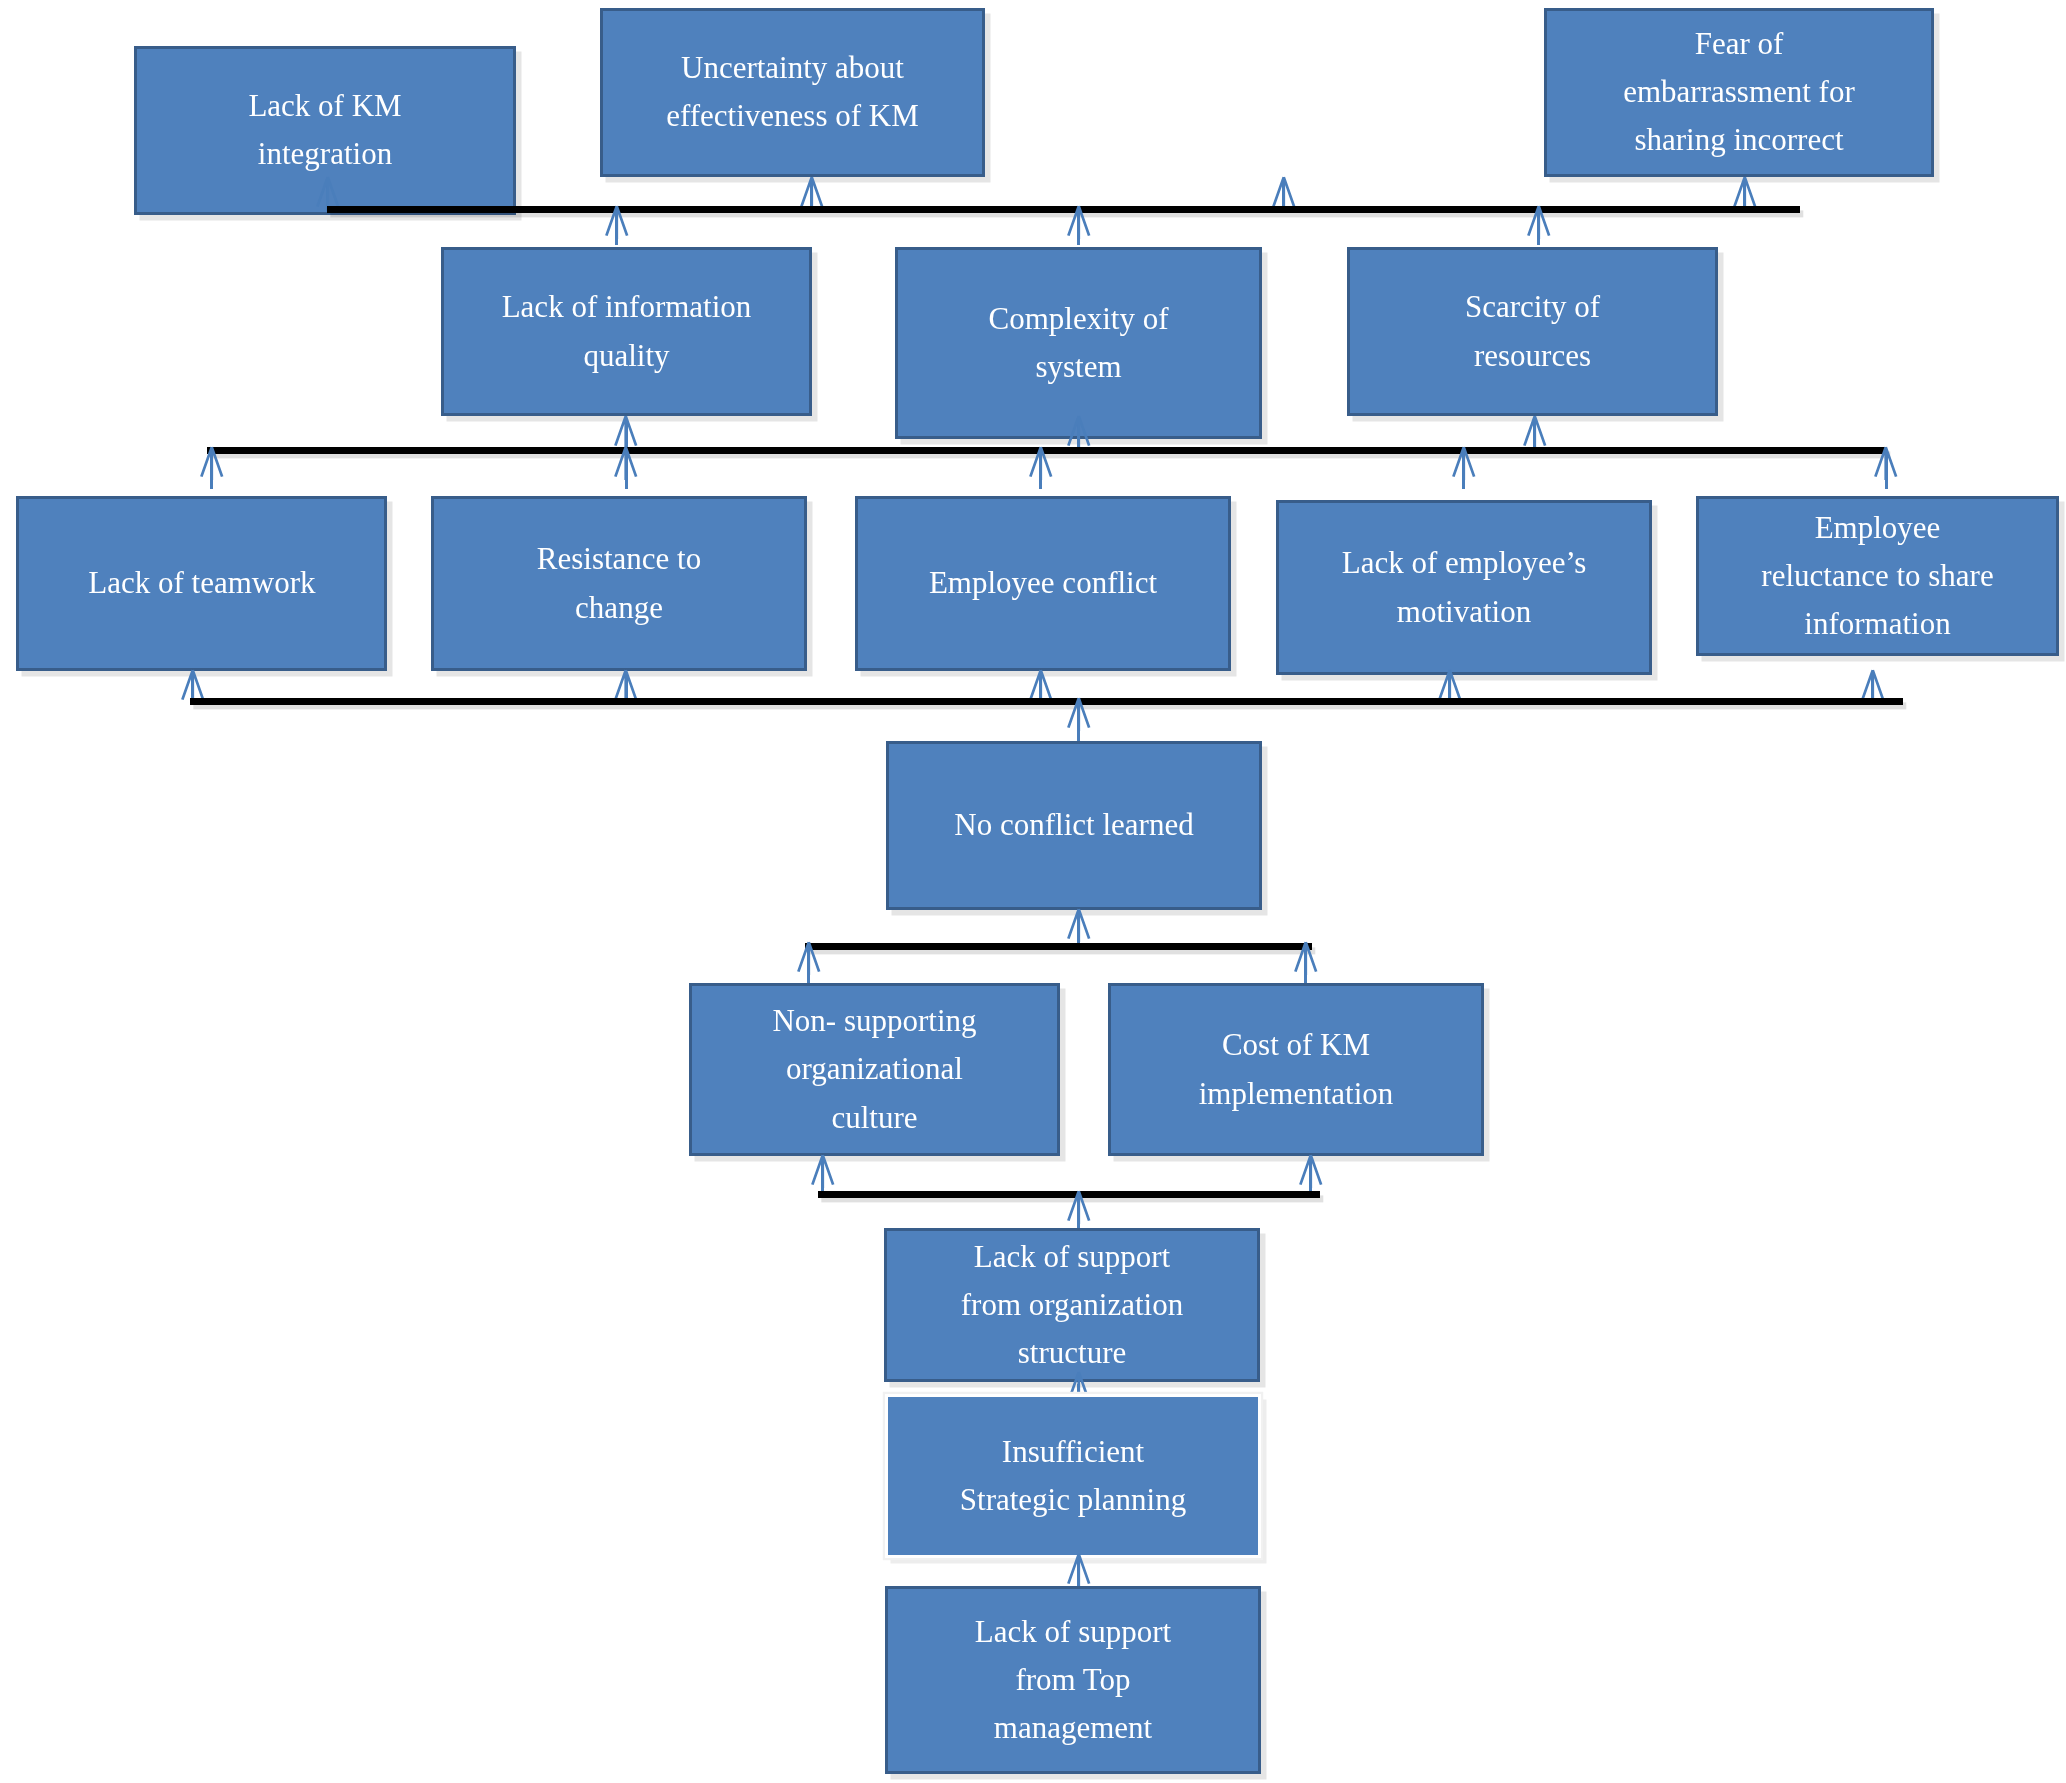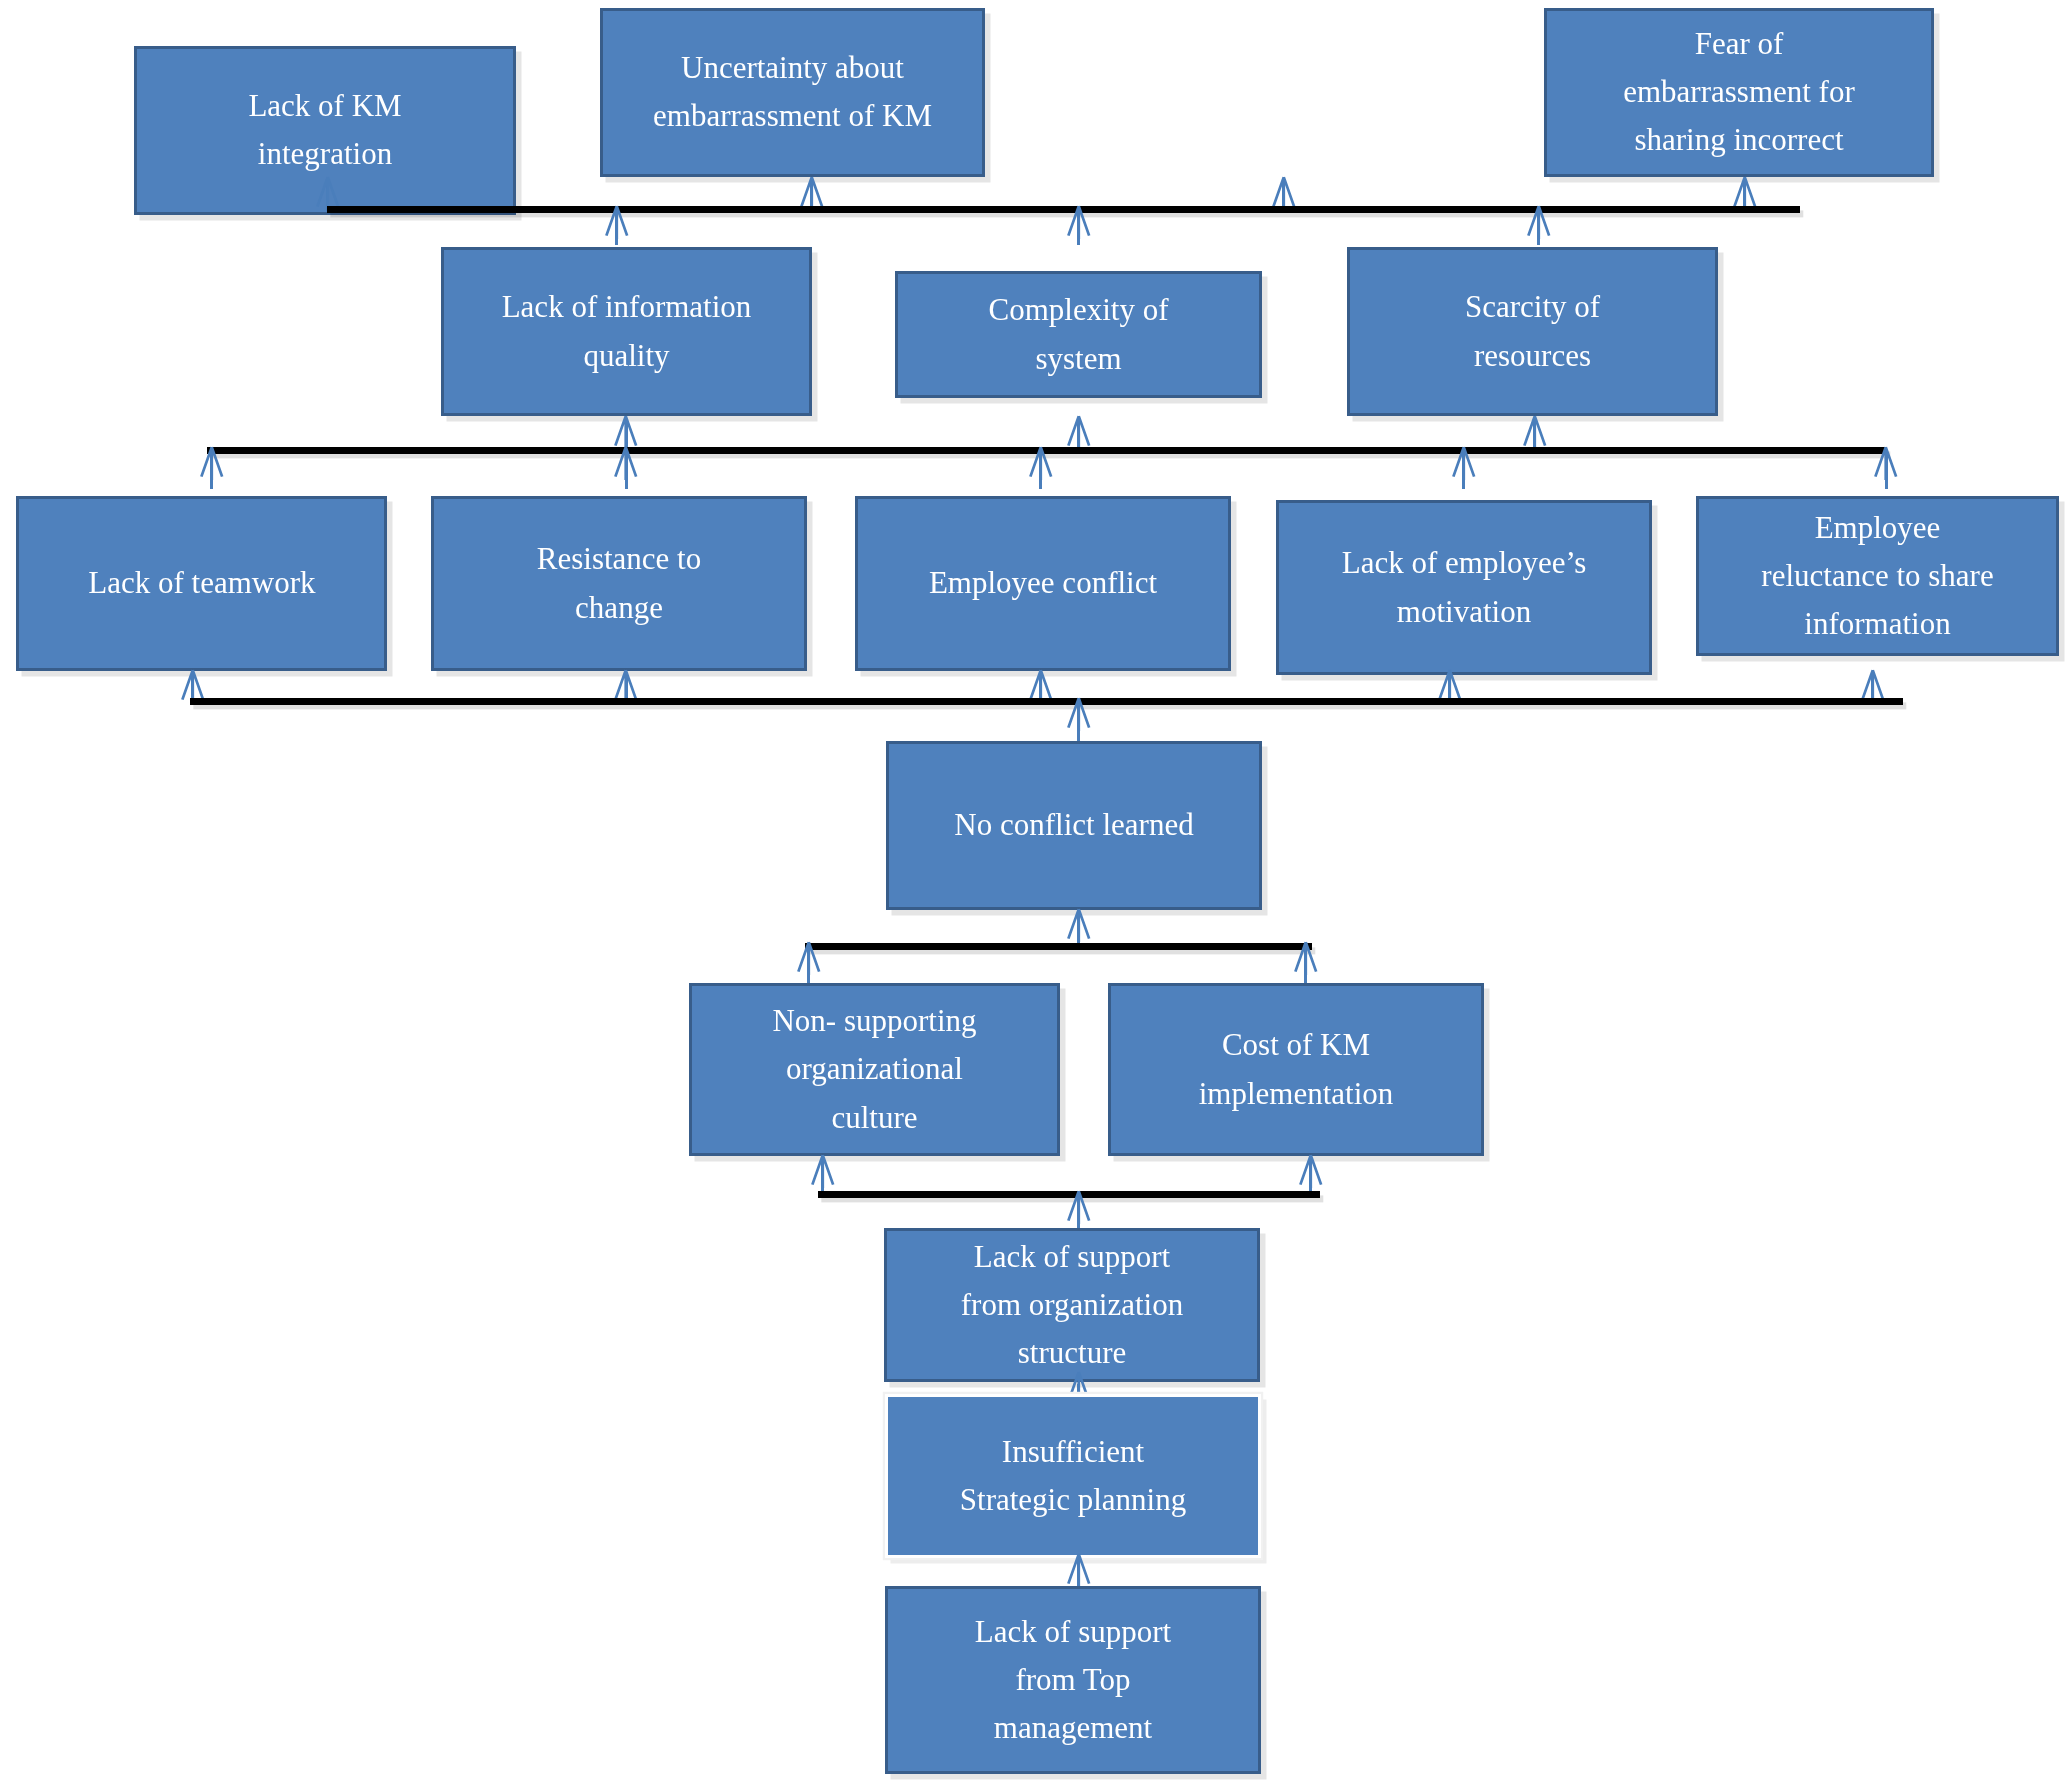--- a/index.html
+++ b/index.html
@@ -68,21 +68,21 @@
 
 <div id="canvas">
 
   <div class="node" style="left:134px; top:7.6px; width:382px; height:169px;margin-top:38px;">
     <span class="label">Lack of KM
 integration</span>
   </div>
 
   <div class="node" style="left:600px; top:7.6px; width:385px; height:169px;">
     <span class="label">Uncertainty about
-embarrassment of KM</span>
+effectiveness of KM</span>
   </div>
 
 
   <div class="node" style="left:1544px; top:7.6px; width:390px; height:169px;">
     <span class="label">Fear of
 embarrassment for
 sharing incorrect</span>
   </div>
 
   <div class="stem" style="left:326px; top:180px; height:31px;"></div>
@@ -132,21 +132,21 @@
     <svg viewBox="0 0 54 62">
         <path d="M27 2 L8 56 M27 2 L46 56 M27 2 L27 62" stroke="#4A7EBB" stroke-width="5" fill="none"></path>
       </svg>
   </div>
 
   <div class="node" style="left:441px; top:247px; width:371px; height:169px;">
     <span class="label">Lack of information
 quality</span>
   </div>
 
-  <div class="node" style="left:895px; top:247px; width:367px; height:127px;margin-top:24px;">
+  <div class="node" style="left:895px; top:247px; width:367px; height:192px;">
     <span class="label">Complexity of
 system</span>
   </div>
 
   <div class="node" style="left:1347px; top:247px; width:371px; height:169px;">
     <span class="label">Scarcity of
 resources</span>
   </div>
 
   <div class="stem" style="left:625px; top:419px; height:32px;"></div>

